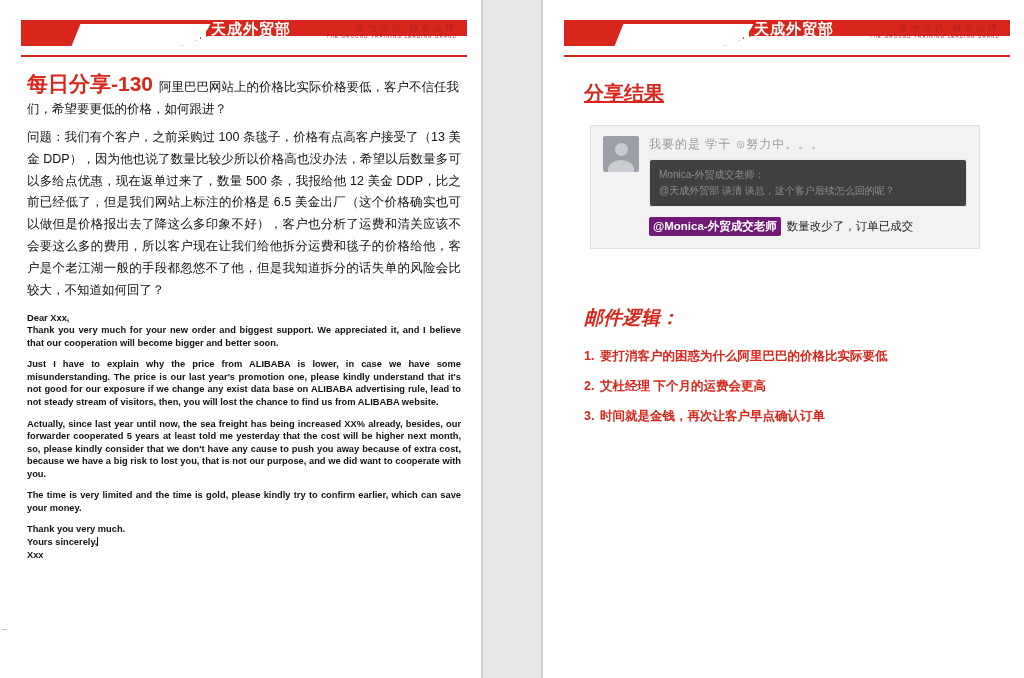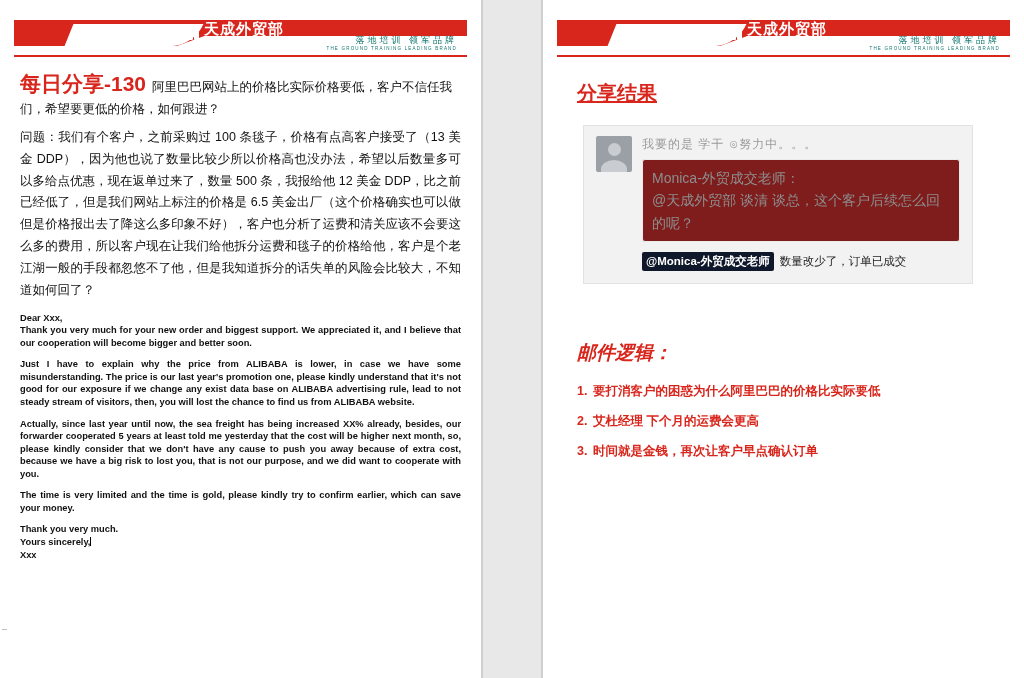--- a/index.html
+++ b/index.html
@@ -9,20 +9,21 @@
     background: #ffffff;
     font-family: "Liberation Sans", sans-serif;
     overflow: hidden;
   }
   .page {
     position: absolute;
     top: 0;
     width: 481px;
     height: 654px;
     background: #ffffff;
+    padding-left: 7px;
   }
   #page-left { left: 0; }
   #page-right { left: 543px; }
   .gutter {
     position: absolute;
     left: 481px; top: 0;
     width: 62px; height: 678px;
     background: #e8e8e8;
   }
   .gutter .edge-l, .gutter .edge-r {
@@ -92,22 +93,21 @@
     color: #ffffff;
     line-height: 1;
     margin-top: 2px;
   }
   .hdr-tagline {
     position: absolute;
     right: 10px; top: 10px;
     display: flex;
     flex-direction: column;
     align-items: flex-end;
-    color: #0f766e;
-    margin-top: 12px;
+    color: #b91c1c;
   }
   .hdr-tagline .cn {
     font-size: 9px;
     letter-spacing: 3px;
     line-height: 1.1;
   }
   .hdr-tagline .en {
     font-size: 4.5px;
     letter-spacing: 1.2px;
     line-height: 1.2;
@@ -207,40 +207,40 @@
   .chat-right { flex: 1 1 auto; min-width: 0; }
   .chat-line1 {
     font-size: 12px;
     color: #9a9a9a;
     letter-spacing: 1px;
     margin-bottom: 6px;
     white-space: nowrap;
     filter: blur(0.6px);
   }
   .chat-bubble {
-    background: #7f1d1d;
+    background: #404040;
     border: 1px solid #ebebeb;
     border-radius: 3px;
     padding: 7px 9px;
-    font-size: 14px;
+    font-size: 10px;
     color: #8d8d8d;
     line-height: 1.6;
   }
   .chat-bubble .l1 { filter: blur(0.5px); }
   .chat-bubble .l2 { filter: blur(0.5px); }
   .chat-sent {
     margin-top: 10px;
     font-size: 11.5px;
     color: #222222;
     display: flex;
     align-items: center;
     gap: 6px;
   }
   .mention {
-    background: #0f172a;
+    background: #701a75;
     color: #ffffff;
     padding: 2px 4px;
     border-radius: 2px;
     font-size: 11.5px;
     font-weight: bold;
   }
   .logic-title {
     color: #d9261c;
     font-size: 19px;
     font-weight: bold;

